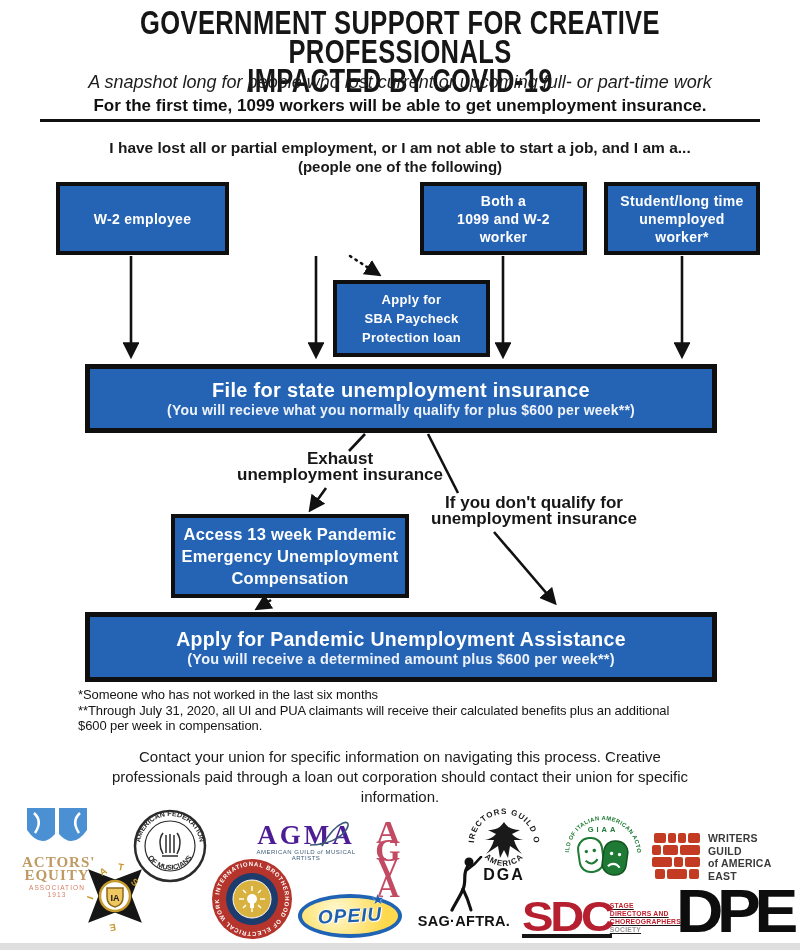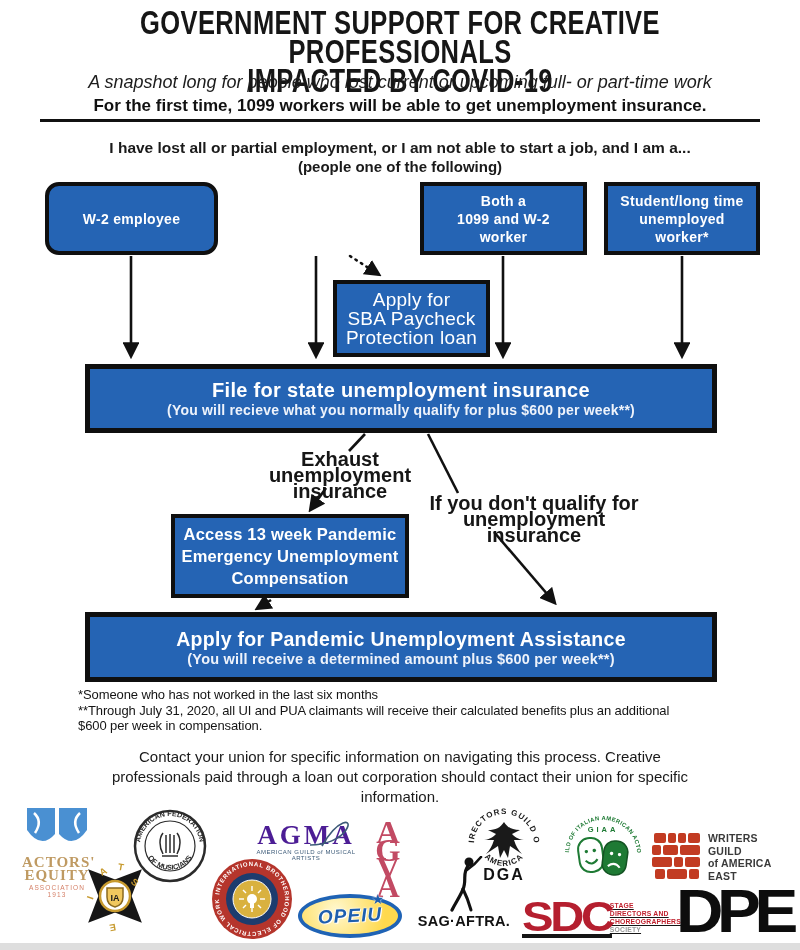--- a/index.html
+++ b/index.html
@@ -15,32 +15,32 @@
   .subtitle{left:0;top:72px;width:800px;font-style:italic;font-size:18px;color:#1d1d1d;}
   .emphasis{left:0;top:96px;width:800px;font-weight:bold;font-size:17px;color:#111;}
   .divider{left:40px;top:119px;width:720px;height:3px;background:#111;}
   .prompt{left:0;top:139px;width:800px;font-size:15.5px;font-weight:bold;color:#1a1a1a;}
   .hint{left:0;top:158px;width:800px;font-size:15px;font-weight:bold;color:#1a1a1a;}
 
   
   .bluebox{background:#2564b4;border:4px solid #0f0f0f;color:#fff;display:flex;
            align-items:center;justify-content:center;text-align:center;box-sizing:border-box;}
   .choice{top:182px;height:73px;font-size:14px;font-weight:bold;line-height:18px;letter-spacing:.3px;}
-  .c1{left:45px;width:173px;border-radius:14px;}
+  .c1{left:56px;width:173px;}
   .c2{left:236px;width:160px;}
   .c3{left:420px;width:167px;}
   .c4{left:604px;width:156px;}
-  .sba{left:333px;top:280px;width:157px;height:77px;font-size:19px;font-weight:normal;line-height:19px;letter-spacing:.3px;}
+  .sba{left:333px;top:280px;width:157px;height:77px;font-size:13px;font-weight:bold;line-height:19px;letter-spacing:.3px;}
   .bigbox{left:85px;width:632px;flex-direction:column;border-width:5px;}
   .uibox{top:364px;height:69px;}
   .puabox{top:612px;height:70px;}
   .bigbox .t1{font-size:20px;font-weight:bold;letter-spacing:.3px;line-height:24px;}
   .bigbox .t2{font-size:14px;font-weight:bold;letter-spacing:.2px;line-height:17px;color:#eef3fb;}
   .peuc{left:171px;top:514px;width:238px;height:84px;font-size:16.5px;font-weight:bold;line-height:22px;letter-spacing:.2px;}
-  .lbl{font-size:20px;font-weight:bold;color:#161616;line-height:16px;}
+  .lbl{font-size:17px;font-weight:bold;color:#161616;line-height:16px;}
   .exhaust{left:230px;top:451px;width:220px;}
   .noqual{left:424px;top:495px;width:220px;}
 
   
   .footnotes{left:78px;top:687px;width:680px;font-size:13px;line-height:15.5px;color:#141414;letter-spacing:-.1px;}
   .contact{left:60px;top:747px;width:680px;font-size:15px;line-height:20px;font-weight:normal;color:#1a1a1a;}
 
   svg text{font-family:"Liberation Sans",sans-serif;}
 
   

